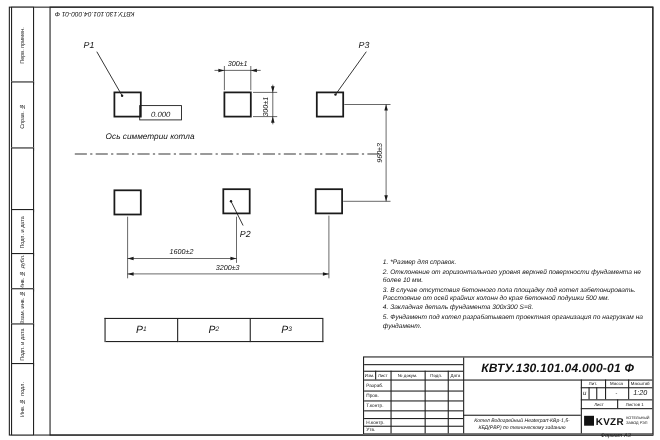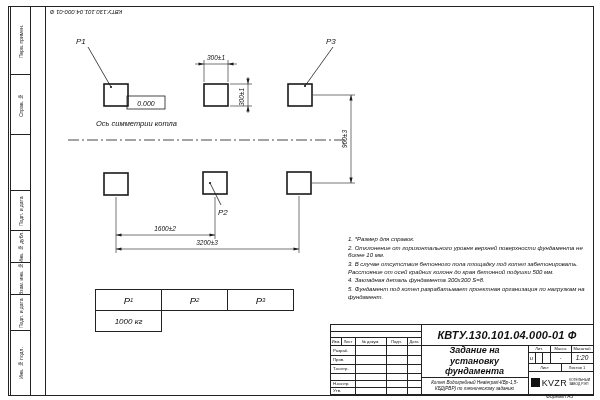--- a/index.html
+++ b/index.html
@@ -17,21 +17,21 @@
   .tblock{position:absolute;left:330px;top:324px;width:262px;height:69px;border:1px solid #222;background:#fff;}
   .tblock .ln{position:absolute;background:#222;}
   .tb-txt{position:absolute;display:flex;align-items:center;justify-content:center;text-align:center;}
   .desig{left:90px;top:0;width:172px;height:20px;font-size:11px;font-weight:bold;font-style:italic;letter-spacing:.2px;}
   .doc-title{left:90px;top:20px;width:107px;height:32px;font-size:9px;font-weight:bold;font-style:italic;line-height:1.2;padding:0 4px;box-sizing:border-box;}
   .product{left:90px;top:52px;width:107px;height:17px;font-size:4.6px;font-style:italic;line-height:1.2;padding:0 3px;box-sizing:border-box;}
   .sig-label{position:absolute;left:2px;font-size:4.3px;display:flex;align-items:center;}
   .hdr4{font-size:4px;}
   .logo-row{position:absolute;left:197px;top:46px;width:65px;height:23px;display:flex;align-items:center;justify-content:center;gap:2px;}
   .logo-mark{width:9px;height:9px;background:#111;}
-  .logo-kvzr{font-weight:normal;font-size:9px;letter-spacing:.3px;text-align:center;}
+  .logo-kvzr{font-weight:bold;font-size:9px;letter-spacing:.3px;text-align:center;}
   .logo-sub{font-size:3.4px;line-height:1.15;text-align:left;}
   .fmt{position:absolute;left:546px;top:393px;font-size:5px;font-style:italic;}
   svg text{font-family:"Liberation Sans",sans-serif;font-style:italic;fill:#111;}
 </style>
 </head>
 <body>
 
 <div class="frame" style="left:8px;top:6px;width:584px;height:388px;"></div>
 <div class="frame" style="left:45px;top:6px;width:547px;height:388px;"></div>
 
@@ -118,21 +118,20 @@
     <div class="lt-cell lt-head">
         <span>Р</span>
         <sub>2</sub>
       </div>
     <div class="lt-cell lt-head">
         <span>Р</span>
         <sub>3</sub>
       </div>
   </div>
   <div class="lt-row">
-    <div class="lt-cell">1000 кг</div>
   </div>
 </div>
 
 <div class="notes">
   <p>1. *Размер для справок.</p>
   <p>2. Отклонение от горизонтального уровня верхней поверхности фундамента не более 10 мм.</p>
   <p>3. В случае отсутствия бетонного пола площадку под котел забетонировать. Расстояние от осей крайних колонн до края бетонной подушки 500 мм.</p>
   <p>4. Закладная деталь фундамента 300х300 S=8.</p>
   <p>5. Фундамент под котел разрабатывает проектная организация по нагрузкам на фундамент.</p>
 </div>
@@ -168,21 +167,20 @@
   <div class="tb-txt hdr4" style="left:0;top:12px;width:10px;height:8px;">Изм.</div>
   <div class="tb-txt hdr4" style="left:10px;top:12px;width:14px;height:8px;">Лист</div>
   <div class="tb-txt hdr4" style="left:24px;top:12px;width:31px;height:8px;">№ докум.</div>
   <div class="tb-txt hdr4" style="left:55px;top:12px;width:21px;height:8px;">Подп.</div>
   <div class="tb-txt hdr4" style="left:76px;top:12px;width:14px;height:8px;">Дата</div>
   <div class="sig-label" style="top:20px;height:10px;">Разраб.</div>
   <div class="sig-label" style="top:30px;height:9px;">Пров.</div>
   <div class="sig-label" style="top:39px;height:9px;">Т.контр.</div>
   <div class="sig-label" style="top:55px;height:7px;">Н.контр.</div>
   <div class="sig-label" style="top:62px;height:7px;">Утв.</div>
-  <div class="tb-txt doc-title">Задание на установку фундамента</div>
   <div class="tb-txt product">Котел Водогрейный Heaterpart-КВр-1,5-КБД(РВР) по техническому заданию</div>
   <div class="tb-txt hdr4" style="left:197px;top:20px;width:22px;height:7px;">Лит.</div>
   <div class="tb-txt hdr4" style="left:219px;top:20px;width:21px;height:7px;">Масса</div>
   <div class="tb-txt hdr4" style="left:240px;top:20px;width:22px;height:7px;">Масштаб</div>
   <div class="tb-txt" style="left:197px;top:27px;width:7px;height:11px;font-size:5.5px;font-style:italic;">и</div>
   <div class="tb-txt" style="left:219px;top:27px;width:21px;height:11px;font-size:5px;">-</div>
   <div class="tb-txt" style="left:240px;top:27px;width:22px;height:11px;font-size:6.5px;font-style:italic;">1:20</div>
   <div class="tb-txt hdr4" style="left:197px;top:38px;width:33px;height:8px;">Лист</div>
   <div class="tb-txt hdr4" style="left:230px;top:38px;width:32px;height:8px;">Листов 1</div>
   <div class="logo-row">

